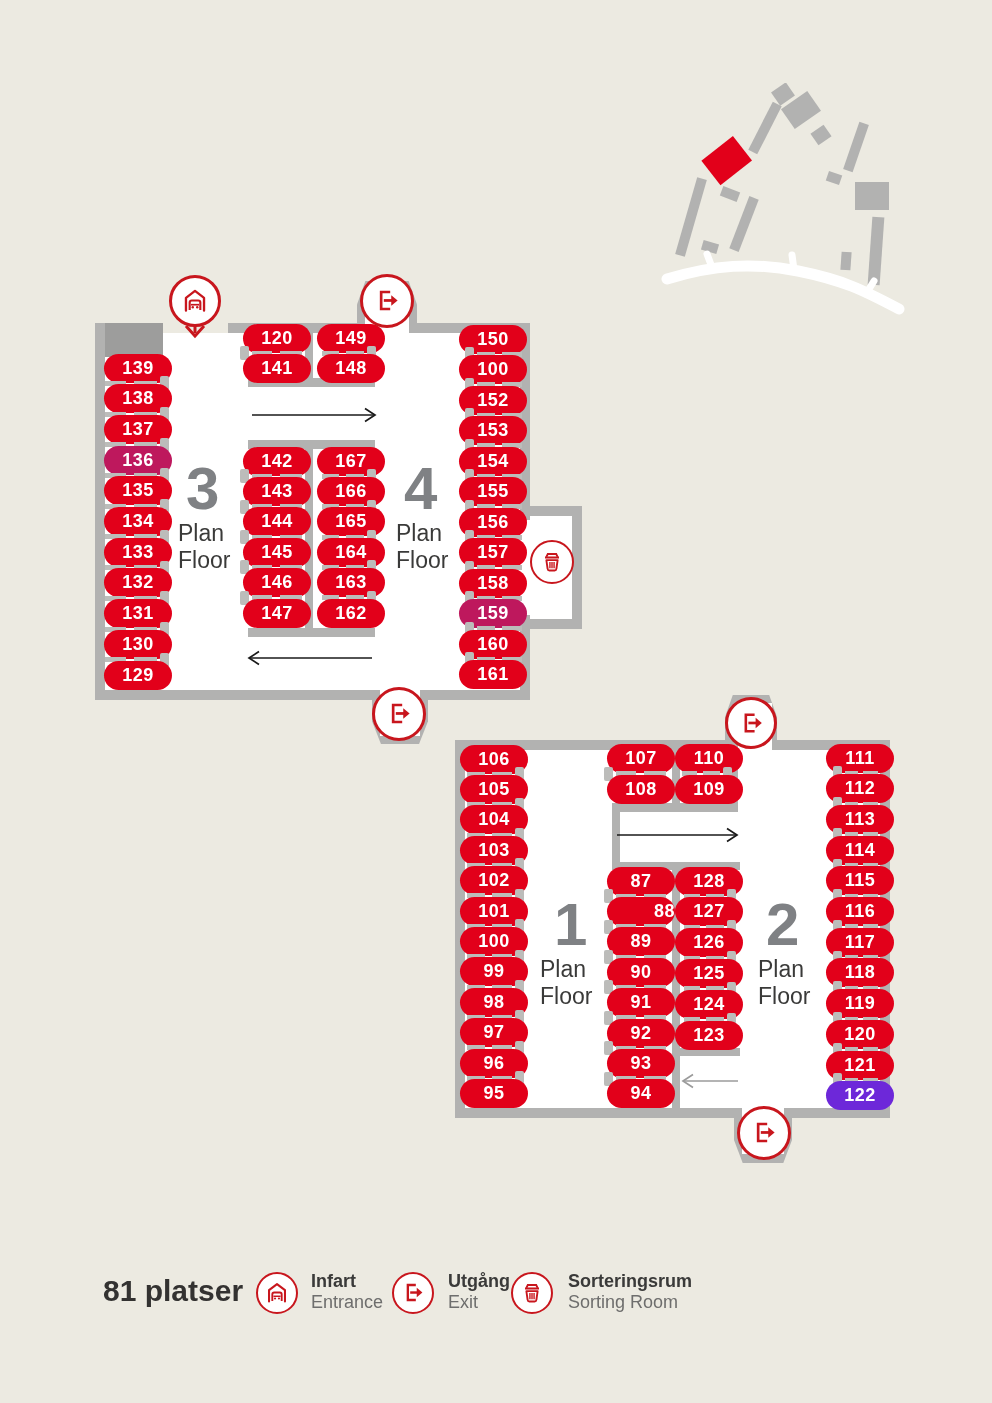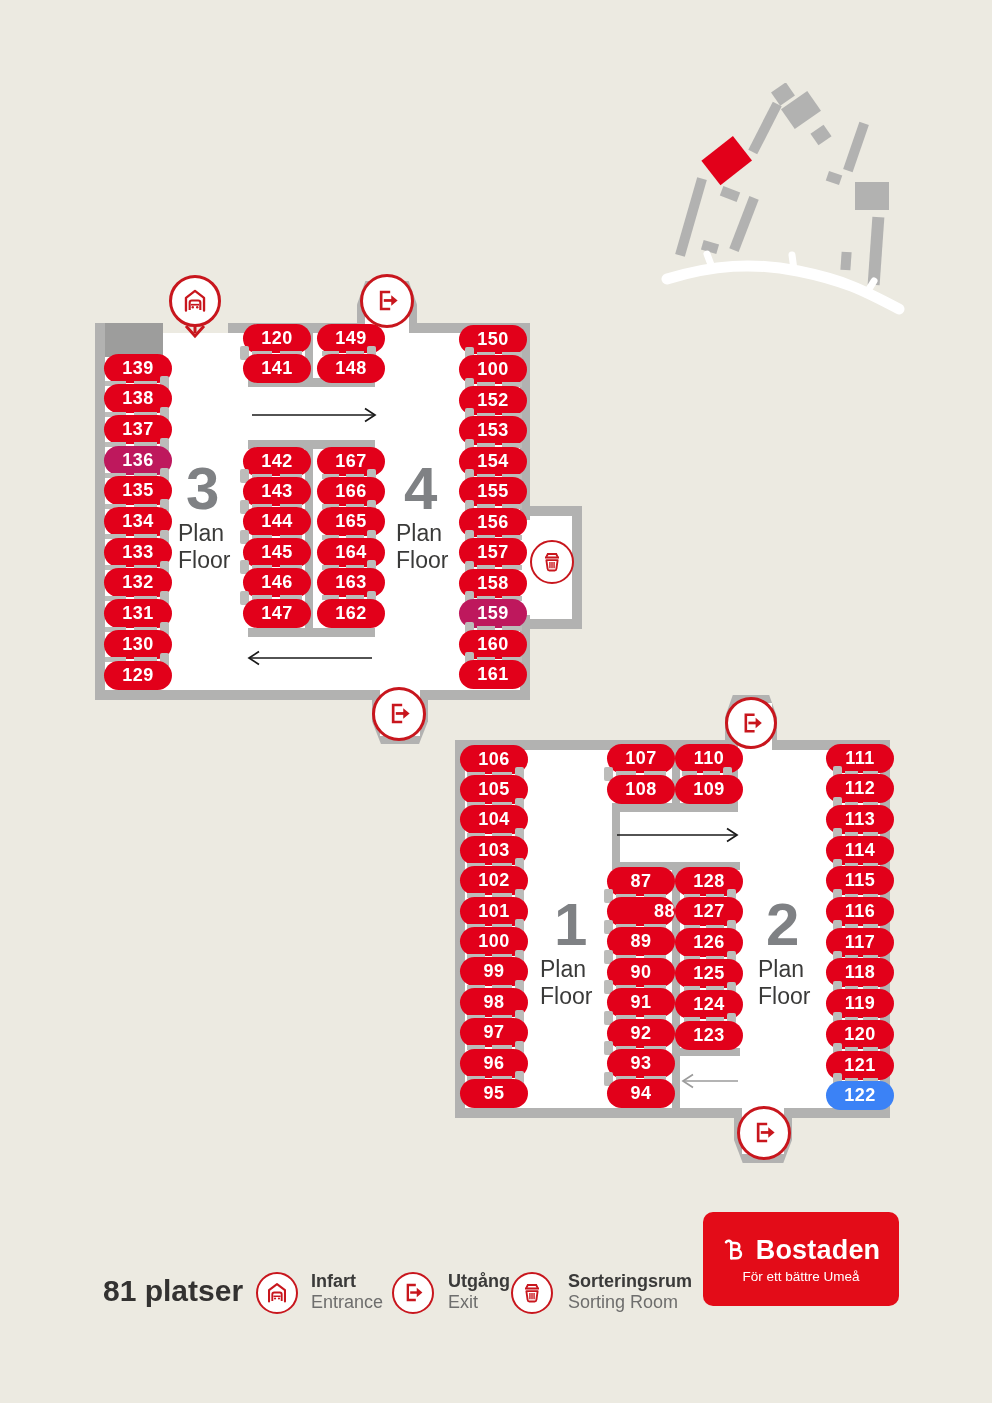--- a/index.html
+++ b/index.html
@@ -357,21 +357,21 @@
       <div class="knob" style="left: 833px; top: 981.3px;"></div>
       <div class="spot" style="left: 826px; top: 989.1px; background: rgb(226, 0, 26);">119</div>
       <div class="divider" style="left: 845px; top: 1016.5px; width: 33px; background: linear-gradient(90deg, rgb(188, 188, 186) 0px, rgb(188, 188, 186) 40%, transparent 40%, transparent 56%, rgb(188, 188, 186) 56%, rgb(188, 188, 186) 100%);"></div>
       <div class="knob" style="left: 833px; top: 1012px;"></div>
       <div class="spot" style="left: 826px; top: 1019.8px; background: rgb(226, 0, 26);">120</div>
       <div class="divider" style="left: 845px; top: 1047.2px; width: 33px; background: linear-gradient(90deg, rgb(188, 188, 186) 0px, rgb(188, 188, 186) 40%, transparent 40%, transparent 56%, rgb(188, 188, 186) 56%, rgb(188, 188, 186) 100%);"></div>
       <div class="knob" style="left: 833px; top: 1042.7px;"></div>
       <div class="spot" style="left: 826px; top: 1050.5px; background: rgb(226, 0, 26);">121</div>
       <div class="divider" style="left: 845px; top: 1077.8px; width: 33px; background: linear-gradient(90deg, rgb(188, 188, 186) 0px, rgb(188, 188, 186) 40%, transparent 40%, transparent 56%, rgb(188, 188, 186) 56%, rgb(188, 188, 186) 100%);"></div>
       <div class="knob" style="left: 833px; top: 1073.3px;"></div>
-      <div class="spot" style="left: 826px; top: 1081.2px; background: #3b82f6;">122</div>
+      <div class="spot" style="left: 826px; top: 1081.2px; background: #6d28d9;">122</div>
     </div>
 
   <div id="arrow-layer">
       <svg width="128" height="22" style="position: absolute; left: 250px; top: 404px; overflow: visible;">
         <line x1="2" y1="11" x2="124" y2="11" stroke="#1A1A1A" stroke-width="1.7"></line>
         <polyline points="115,4.5 125,11 115,17.5" fill="none" stroke="#1A1A1A" stroke-width="1.7"></polyline>
       </svg>
       <svg width="128" height="22" style="position: absolute; left: 248px; top: 647px; overflow: visible;">
         <line x1="2" y1="11" x2="124" y2="11" stroke="#1A1A1A" stroke-width="1.7"></line>
         <polyline points="11,4.5 1,11 11,17.5" fill="none" stroke="#1A1A1A" stroke-width="1.7"></polyline>
@@ -491,27 +491,14 @@
     <path d="M10 14 L11.3 23.2 Q11.5 25 13.2 25 H18.8 Q20.5 25 20.7 23.2 L22 14 Z" stroke="#C8161D" stroke-width="2" stroke-linejoin="round"></path>
     <line x1="13.8" y1="16" x2="13.8" y2="22.6" stroke="#C8161D" stroke-width="1.5"></line>
     <line x1="16" y1="16" x2="16" y2="22.6" stroke="#C8161D" stroke-width="1.5"></line>
     <line x1="18.2" y1="16" x2="18.2" y2="22.6" stroke="#C8161D" stroke-width="1.5"></line>
   </svg>
       </div>
     <div class="litem-sv" style="left:557px;top:13px;">Sorteringsrum</div>
     <div class="litem-en" style="left:557px;top:34px;">Sorting Room</div>
   </div>
 
-  <div class="logo">
-    <div class="brandrow">
-      <span style="display:inline-flex;">
-          <svg width="27" height="27" viewBox="0 0 26 26" fill="none" stroke="#FFFFFF" stroke-width="2.5" stroke-linecap="round">
-    <path d="M9 20.5 V6.5 C9 3.4 5.4 2.7 3.9 5"></path>
-    <path d="M9 5.8 H12.5 C18 5.8 18 12.3 12.5 12.3 H9"></path>
-    <path d="M9 12.3 H13.5 C19.8 12.3 19.8 20.5 13.5 20.5 H9"></path>
-  </svg>
-        </span>
-      <span class="brand">Bostaden</span>
-    </div>
-    <div class="tagline">För ett bättre Umeå</div>
-  </div>
 
 </div>
 
 </body></html>

